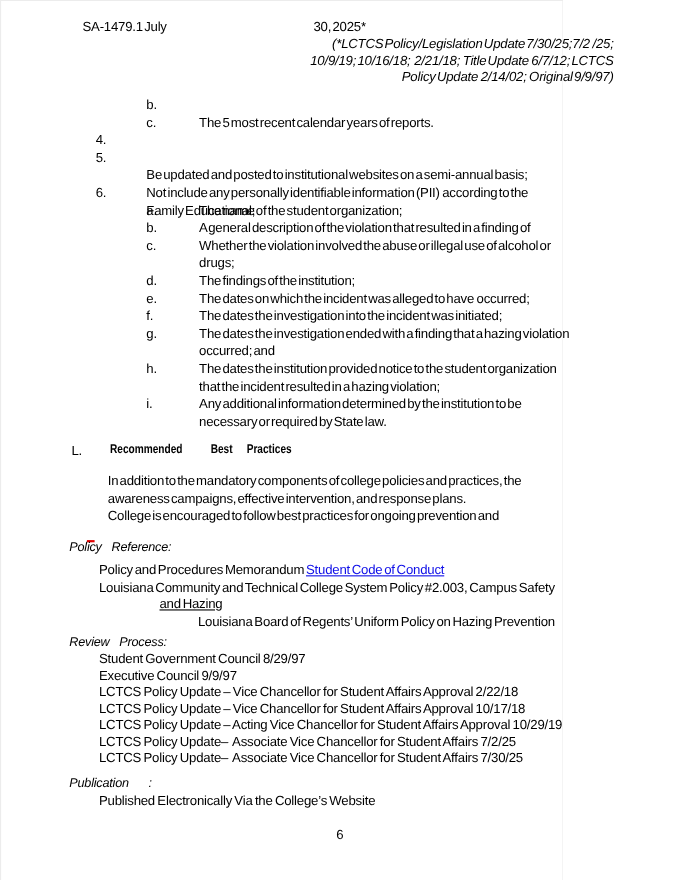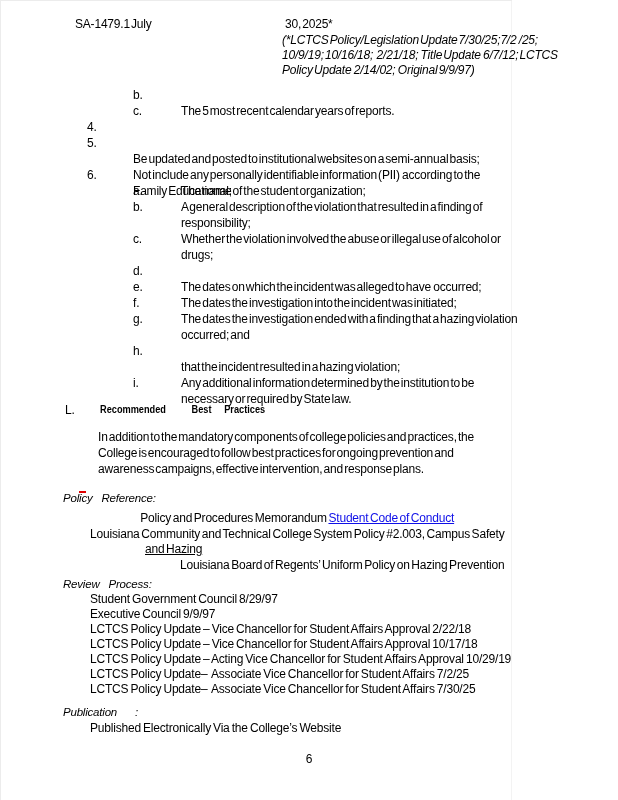--- a/index.html
+++ b/index.html
@@ -14,21 +14,21 @@
   .page { position:absolute; left:0; top:0; width:512px; height:800px;
           box-shadow: inset 1px 1px 0 #ececec, inset -1px 0 0 #f3f3f3; }
   .abs { position:absolute; }
   .t {
     font-size:12px; letter-spacing:-0.2px; word-spacing:-2px; white-space:pre;
   }
   .label {
     font-size:11.5px; font-style:italic; letter-spacing:-0.2px; white-space:pre;
   }
   .rev { font-size:11px; font-style:italic; letter-spacing:-0.1px; word-spacing:-1px; }
-  .rev .line { height:15px; }
+  .rev .line { height:15px;text-align:right; }
   .line { white-space:pre; letter-spacing:-0.2px; word-spacing:-2px; font-size:12px; }
   .para .line { height:16px; }
   .refs .line { height:15px; word-spacing:-1px; }
   .policy-lines .line { height:15.5px; word-spacing:-1.5px; }
   .list-row { position:relative; height:16px; width:618px; }
   .list-row .m { position:absolute; top:0; font-size:12px; letter-spacing:-0.2px; }
   .list-row .m.lv1 { left:87px; }
   .list-row .m.lv2 { left:133px; }
   .list-row .tx { position:absolute; top:0; font-size:12px; letter-spacing:-0.2px;
                   word-spacing:-2px; white-space:pre; }
@@ -80,76 +80,75 @@
       </div>
       <div class="list-row">
         <span class="m lv2">a.</span>
         <span class="tx lv2">The name of the student organization;</span>
       </div>
       <div class="list-row">
         <span class="m lv2">b.</span>
         <span class="tx lv2">A general description of the violation that resulted in a finding of</span>
       </div>
       <div class="list-row">
-        <span class="tx lv2">responsibility;</span>
-      </div>
-      <div class="list-row">
         <span class="m lv2">c.</span>
         <span class="tx lv2">Whether the violation involved the abuse or illegal use of alcohol or</span>
       </div>
       <div class="list-row">
         <span class="tx lv2">drugs;</span>
       </div>
       <div class="list-row">
         <span class="m lv2">d.</span>
+        <span class="tx lv2">The findings of the institution;</span>
       </div>
       <div class="list-row">
         <span class="m lv2">e.</span>
         <span class="tx lv2">The dates on which the incident was alleged to have  occurred;</span>
       </div>
       <div class="list-row">
         <span class="m lv2">f.</span>
         <span class="tx lv2">The dates the investigation into the incident was initiated;</span>
       </div>
       <div class="list-row">
         <span class="m lv2">g.</span>
         <span class="tx lv2">The dates the investigation ended with a finding that a hazing violation</span>
       </div>
       <div class="list-row">
         <span class="tx lv2">occurred; and</span>
       </div>
       <div class="list-row">
         <span class="m lv2">h.</span>
+        <span class="tx lv2">The dates the institution provided notice to the student organization</span>
       </div>
       <div class="list-row">
         <span class="tx lv2">that the incident resulted in a hazing violation;</span>
       </div>
       <div class="list-row">
         <span class="m lv2">i.</span>
         <span class="tx lv2">Any additional information determined by the institution to be</span>
       </div>
       <div class="list-row">
         <span class="tx lv2">necessary or required by State law.</span>
       </div>
     </div>
 
   <span class="abs t" style="left:65px; top:403px">L.</span>
   <span class="abs condensed" style="left:100px; top:403px">Recommended          Best     Practices</span>
 
   <div class="abs para" style="left:98px; top:430px">
       <div class="line">In addition to the mandatory components of college policies and practices, the</div>
+      <div class="line">awareness campaigns, effective intervention, and response plans.</div>
       <div class="line">College is encouraged to follow best practices for ongoing prevention and</div>
-      <div class="line">awareness campaigns, effective intervention, and response plans.</div>
     </div>
 
   <div class="abs deletion-mark" style="left:79px; top:491px; width:7px; height:2px"></div>
 
   <span class="abs label" style="left:63px; top:492px">Policy   Reference:</span>
   <div class="abs policy-lines" id="policy-lines" style="left:90px; top:511px">
-      <div class="line" style="margin-left: 0px; text-align: center;"><span>Policy and Procedures Memorandum </span><span class="link">Student Code of Conduct</span></div>
+      <div class="line" style="margin-left: 0px;"><span>Policy and Procedures Memorandum </span><span class="link">Student Code of Conduct</span></div>
       <div class="line" style="margin-left: 0px;"><span>Louisiana Community and Technical College System Policy #2.003, Campus Safety</span></div>
       <div class="line" style="margin-left: 55px; text-decoration: underline;"><span>and Hazing</span></div>
       <div class="line" style="margin-left: 0px; text-align: right;"><span>Louisiana Board of Regents’ Uniform Policy on Hazing Prevention</span></div>
     </div>
 
   <span class="abs label" style="left:63px; top:578px">Review   Process:</span>
   <div class="abs refs" style="left:90px; top:592px">
       <div class="line">Student Government Council 8/29/97</div>
       <div class="line">Executive Council 9/9/97</div>
       <div class="line">LCTCS Policy Update – Vice Chancellor for Student Affairs Approval 2/22/18</div>

